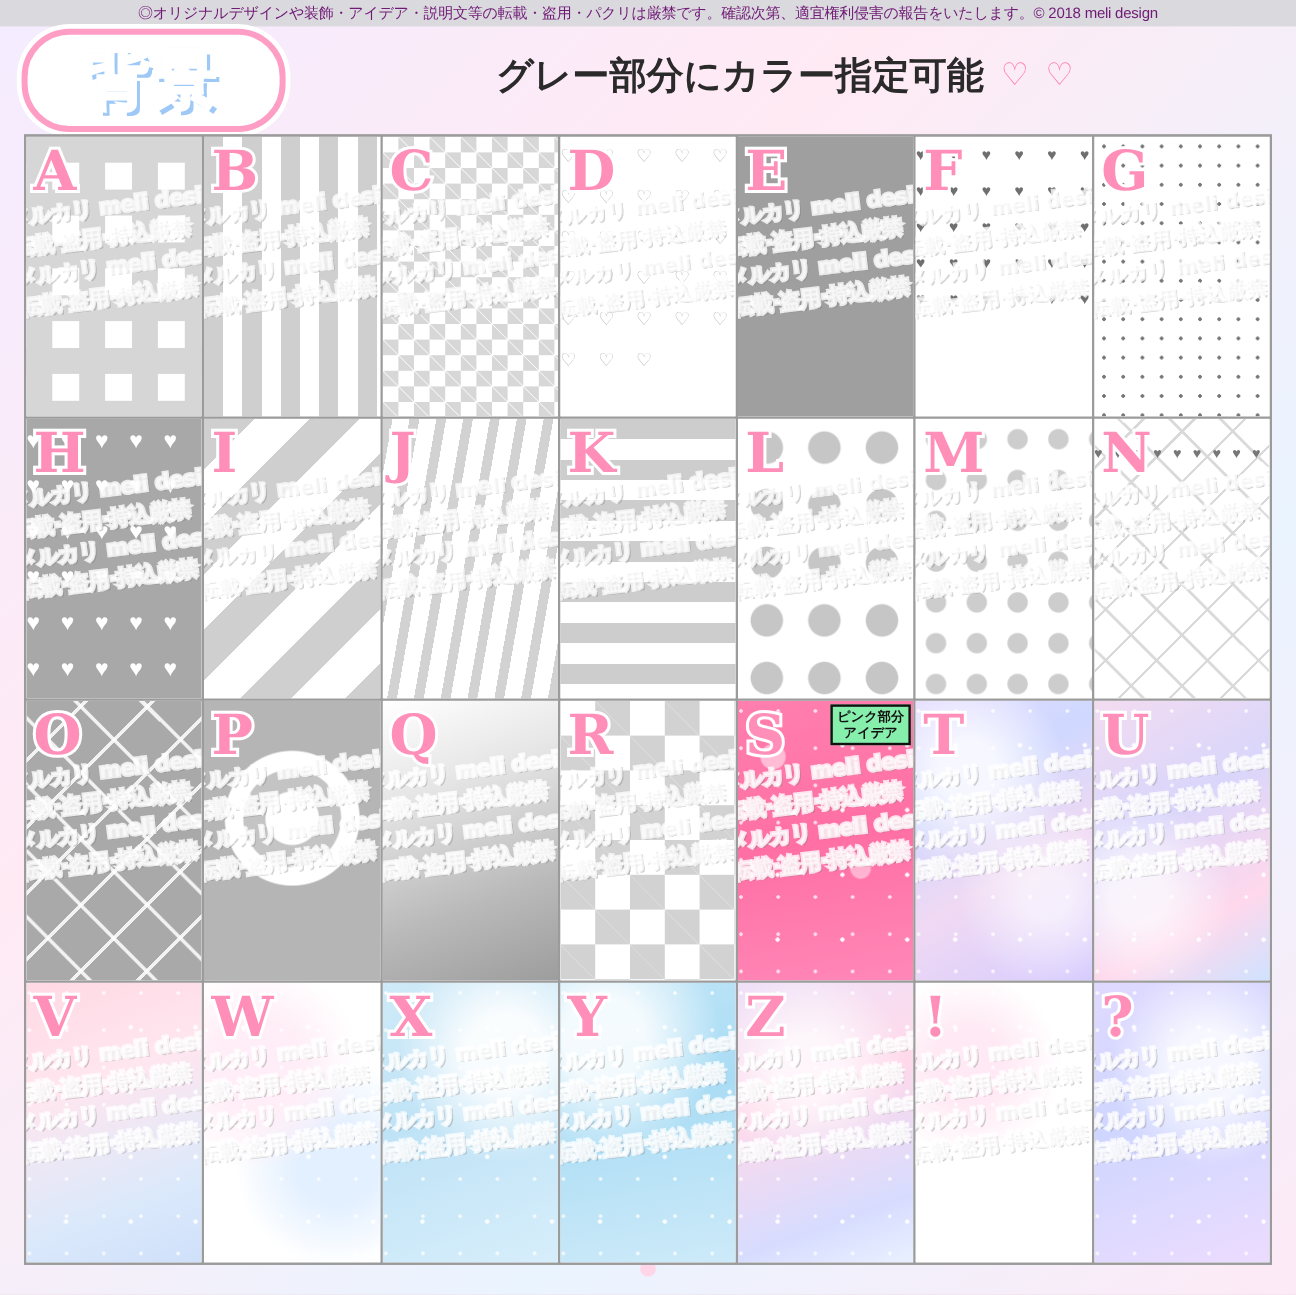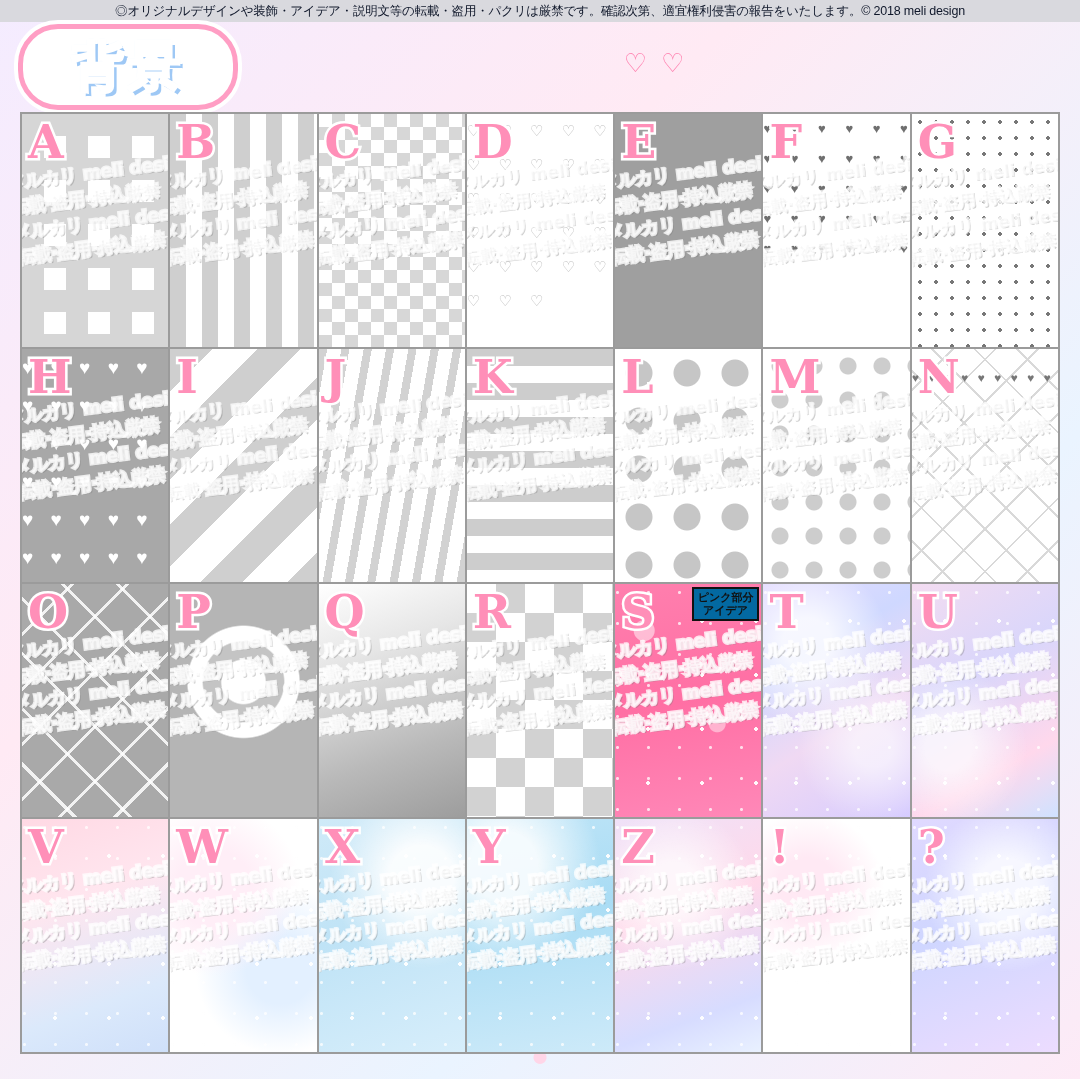--- a/index.html
+++ b/index.html
@@ -18,21 +18,21 @@
       radial-gradient(circle at 95% 20%, #ffd6e8 0 6px, transparent 7px),
       radial-gradient(circle at 97% 48%, #cfe9ff 0 5px, transparent 6px),
       radial-gradient(circle at 92% 70%, #d8ccff 0 6px, transparent 7px),
       radial-gradient(circle at 50% 98%, #ffd6e8 0 6px, transparent 7px),
       linear-gradient(135deg,#f4ecff 0%,#ffeaf4 35%,#eaf4ff 70%,#fdeaf6 100%);
   }
 
   
   .copybar{
     position:absolute;left:0;top:0;width:1080px;height:22px;
-    background:#d9d9de;color:#0f172a;
+    background:#d9d9de;color:#701a75;
     font-size:12.5px;line-height:22px;text-align:center;
     letter-spacing:-0.2px;white-space:nowrap;overflow:hidden;
   }
 
   
   .header{position:absolute;left:0;top:22px;width:1080px;height:82px;}
   .title-badge{
     position:absolute;left:18px;top:2px;width:210px;height:76px;
     background:#ffffff;border:5px solid #ff9ec4;border-radius:40px;
     box-shadow:0 0 0 4px #ffffff;
@@ -99,21 +99,21 @@
   }
 
   .wm.dark .l{
     color:rgba(255,255,255,0.6);
     -webkit-text-stroke:3px rgba(255,255,255,0.8);
   }
 
   
   .note{
     position:absolute;right:2px;top:3px;z-index:7;
-    background:#0369a1;border:2px solid #111;
+    background:#86efac;border:2px solid #111;
     font-family:"DejaVu Sans", sans-serif;
     font-weight:700;font-size:11px;line-height:13px;
     color:#111;padding:2px 4px;text-align:center;white-space:nowrap;
   }
 
   
   .pat{position:absolute;inset:0;z-index:1;}
 
   .p-gingham{
     background-color:#fff;
@@ -275,20 +275,21 @@
 
 <div id="page">
 
   <div class="copybar">◎オリジナルデザインや装飾・アイデア・説明文等の転載・盗用・パクリは厳禁です。確認次第、適宜権利侵害の報告をいたします。© 2018 meli design</div>
 
   <div class="header">
     <div class="title-badge">
       <div class="jp">背景</div>
     </div>
     <div class="header-line">
+      <span>グレー部分にカラー指定可能</span>
       <span class="heart">♡</span>
       <span class="heart">♡</span>
     </div>
   </div>
 
   <div class="grid">
 
     <div class="cell">
       <div class="pat p-gingham"></div>
       <div class="letter"><span>A</span></div>

